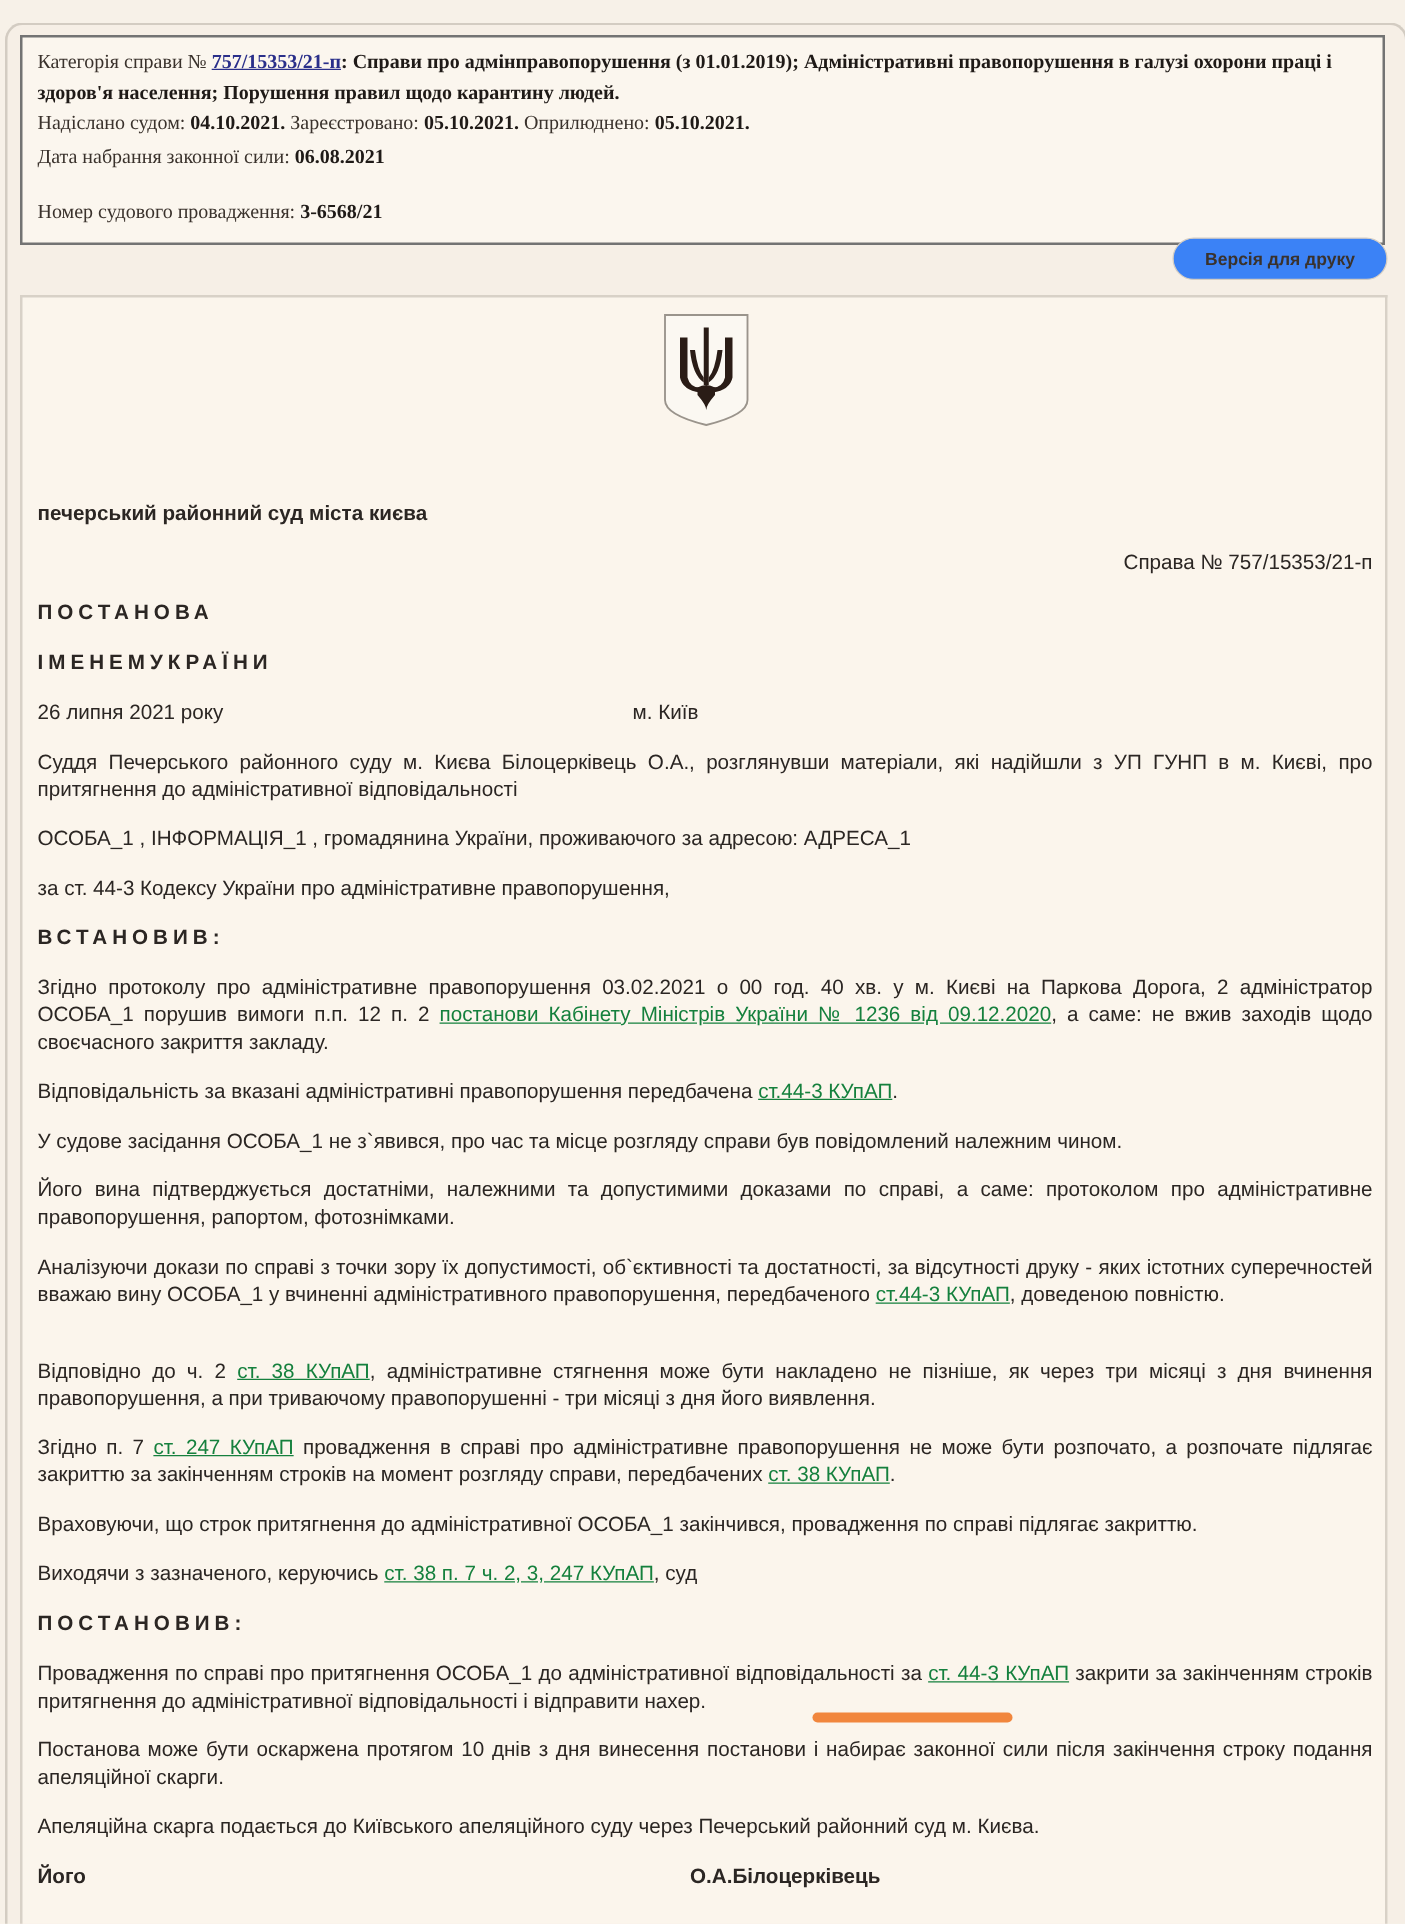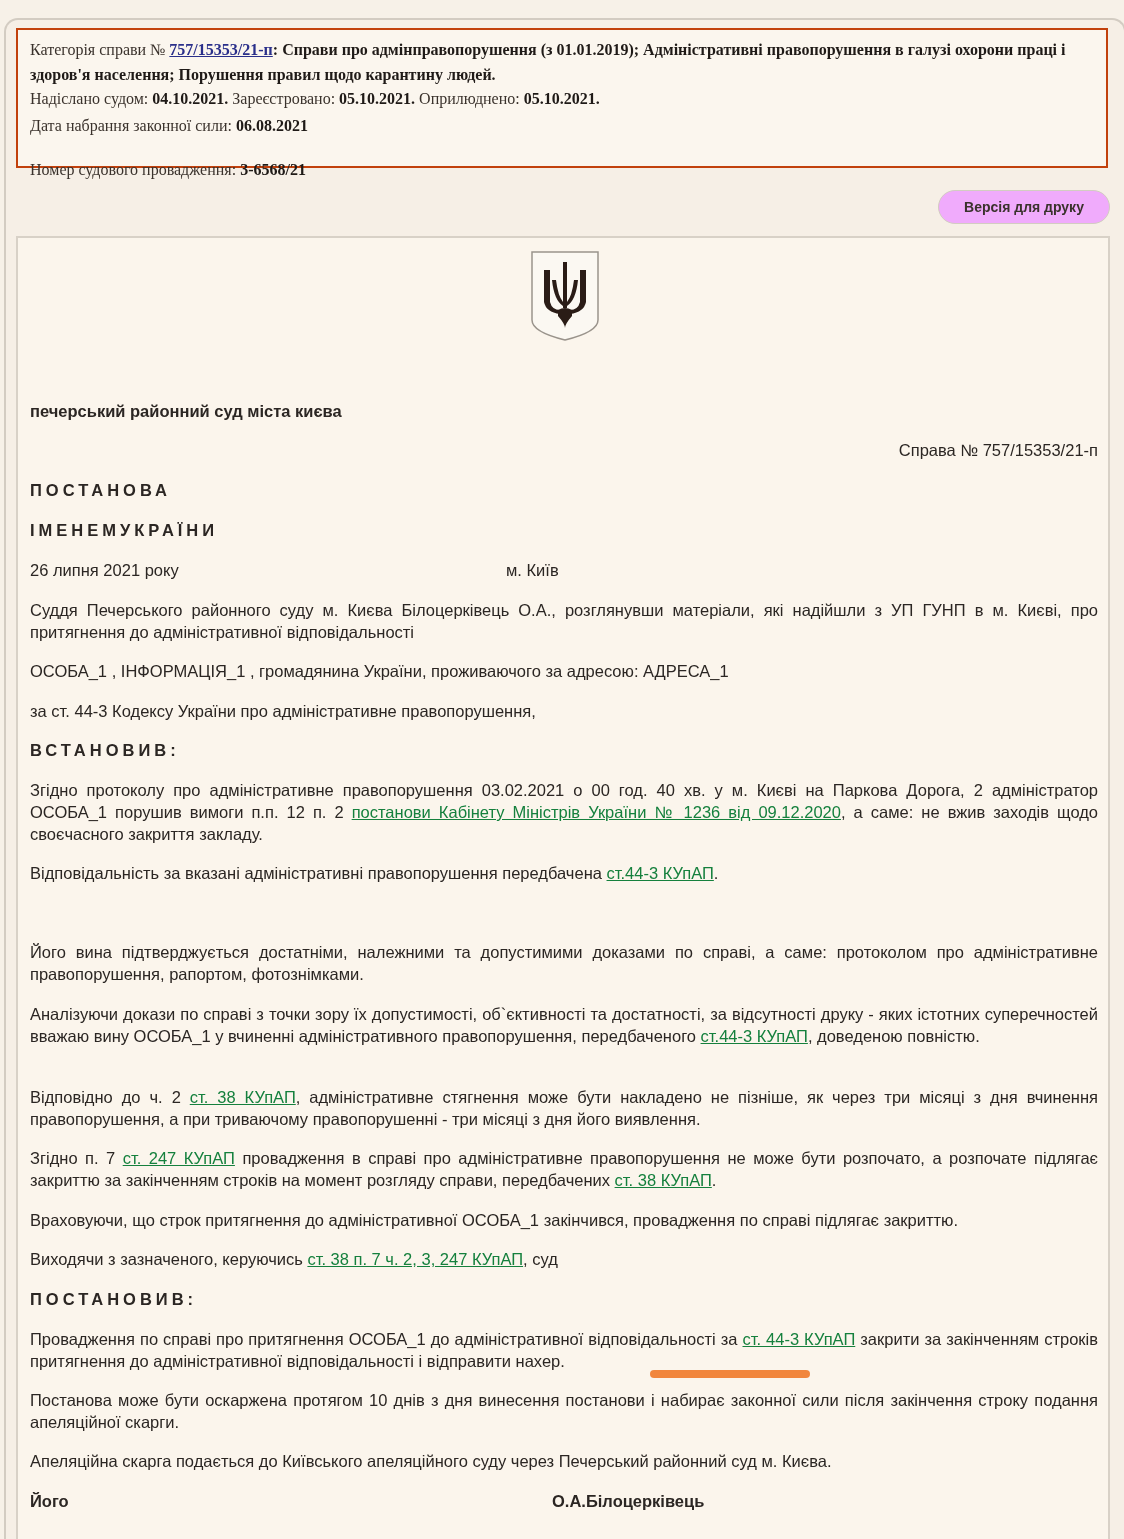--- a/index.html
+++ b/index.html
@@ -9,32 +9,32 @@
     font-family:"Liberation Sans", sans-serif;
     color:#2a2420;
     position:relative;
   }
   .outer {
     position:absolute; left:4px; top:18px; width:1118px; height:1540px;
     border:2px solid #d3ccc2; border-bottom:none; border-radius:14px 14px 0 0;
     background:#f6efe6;
   }
   .meta {
-    position:absolute; left:16px; top:28px; width:1092px; height:140px;
-    border:2px solid #c2410c; background:#fbf6ee; box-sizing:border-box;
+    position:absolute; left:16px; top:28px; width:1092px; height:168px;
+    border:2px solid #737373; background:#fbf6ee; box-sizing:border-box;
     padding:8px 12px;
     font-family:"Liberation Serif", serif; font-size:16px; line-height:24.5px;
     color:#3a322c;
   }
   .meta b { font-weight:bold; color:#1f1a17; }
   .meta a { color:#2a2f8a; text-decoration:underline; font-weight:bold; }
   .meta .row { display:block; }
   .print-btn {
     position:absolute; left:938px; top:190px; width:172px; height:34px;
-    border:1.5px solid #d3ccc2; border-radius:17px; background:#f0abfc;
+    border:1.5px solid #d3ccc2; border-radius:17px; background:#3b82f6;
     font-family:"Liberation Sans", sans-serif; font-weight:bold; font-size:14px;
     color:#3a322c; display:flex; align-items:center; justify-content:center;
     box-sizing:border-box; cursor:pointer;
   }
   .doc {
     position:absolute; left:16px; top:236px; width:1094px; height:1320px;
     border:2px solid #d8d1c7; border-bottom:none; background:#fbf5ec; box-sizing:border-box;
     font-size:16.5px; line-height:22px; color:#2b2623;
   }
   .doc p { position:absolute; margin:0; left:12px; width:1068px; text-align:justify; }
@@ -99,20 +99,21 @@
     <span>26 липня 2021 року</span>
     <span style="position:absolute; left:476px">м. Київ</span>
   </p>
   <p style="top:361px">Суддя Печерського районного суду м. Києва Білоцерківець О.А., розглянувши матеріали, які надійшли з УП ГУНП в м. Києві, про притягнення до адміністративної відповідальності</p>
   <p style="top:422px">ОСОБА_1 , ІНФОРМАЦІЯ_1 , громадянина України, проживаючого за адресою: АДРЕСА_1</p>
   <p style="top:462px">за ст. 44-3 Кодексу України про адміністративне правопорушення,</p>
   <p class="center spaced" style="top:501px">ВСТАНОВИВ:</p>
 
   <p style="top:541px"><span>Згідно протоколу про адміністративне правопорушення 03.02.2021 о 00 год. 40 хв. у м. Києві на Паркова Дорога, 2 адміністратор ОСОБА_1 порушив вимоги п.п. 12 п. 2 </span><a>постанови Кабінету Міністрів України № 1236 від 09.12.2020</a><span>, а саме: не вжив заходів щодо своєчасного закриття закладу.</span></p>
   <p style="top:624px"><span>Відповідальність за вказані адміністративні правопорушення передбачена </span><a>ст.44-3 КУпАП</a><span>.</span></p>
+  <p style="top:664px">У судове засідання ОСОБА_1 не з`явився, про час та місце розгляду справи був повідомлений належним чином.</p>
   <p style="top:703px">Його вина підтверджується достатніми, належними та допустимими доказами по справі, а саме: протоколом про адміністративне правопорушення, рапортом, фотознімками.</p>
   <p style="top:765px"><span>Аналізуючи докази по справі з точки зору їх допустимості, об`єктивності та достатності, за відсутності друку - яких істотних суперечностей вважаю вину ОСОБА_1 у вчиненні адміністративного правопорушення, передбаченого </span><a>ст.44-3 КУпАП</a><span>, доведеною повністю.</span></p>
   <p style="top:848px"><span>Відповідно до ч. 2 </span><a>ст. 38 КУпАП</a><span>, адміністративне стягнення може бути накладено не пізніше, як через три місяці з дня вчинення правопорушення, а при триваючому правопорушенні - три місяці з дня його виявлення.</span></p>
   <p style="top:909px"><span>Згідно п. 7 </span><a>ст. 247 КУпАП</a><span> провадження в справі про адміністративне правопорушення не може бути розпочато, а розпочате підлягає закриттю за закінченням строків на момент розгляду справи, передбачених </span><a>ст. 38 КУпАП</a><span>.</span></p>
   <p style="top:971px">Враховуючи, що строк притягнення до адміністративної ОСОБА_1 закінчився, провадження по справі підлягає закриттю.</p>
   <p style="top:1010px"><span>Виходячи з зазначеного, керуючись </span><a>ст. 38 п. 7 ч. 2, 3, 247 КУпАП</a><span>, суд</span></p>
   <p class="center spaced" style="top:1050px">ПОСТАНОВИВ:</p>
   <p style="top:1090px"><span>Провадження по справі про притягнення  ОСОБА_1 до адміністративної відповідальності за </span><a>ст. 44-3 КУпАП</a><span> закрити за закінченням строків притягнення до адміністративної відповідальності і відправити нахер.</span></p>
   <p style="top:1151px">Постанова може бути оскаржена протягом 10 днів  з дня винесення постанови і набирає законної сили після закінчення строку подання апеляційної скарги.</p>
   <p style="top:1212px">Апеляційна скарга подається до Київського апеляційного суду через Печерський районний суд м. Києва.</p>

